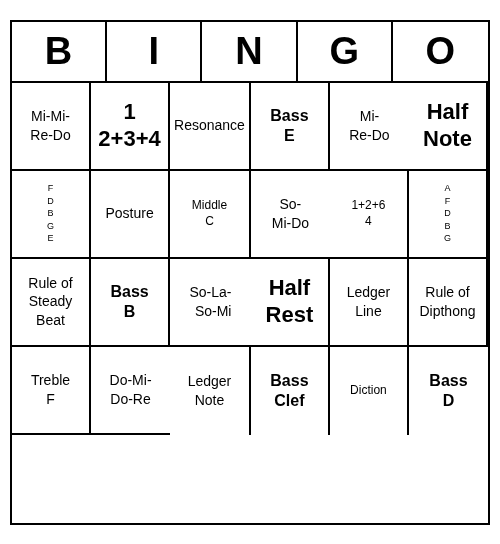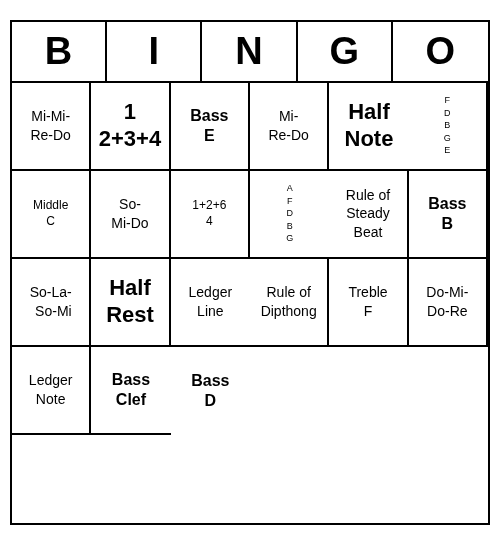--- a/index.html
+++ b/index.html
@@ -94,37 +94,43 @@
   <div class="bingo-grid">
   <div class="bingo-cell">
         <span class="cell-text" style="white-space: pre-line;">Mi-Mi-
 Re-Do</span>
       </div>
       <div class="bingo-cell">
         <span class="cell-text-lg" style="white-space: pre-line;">1
 2+3+4</span>
       </div>
       <div class="bingo-cell">
+        <span class="cell-text" style="white-space: pre-line;">Resonance</span>
+      </div>
+      <div class="bingo-cell">
         <span class="cell-text-xl" style="white-space: pre-line;">Bass
 E</span>
       </div>
       <div class="bingo-cell">
         <span class="cell-text" style="white-space: pre-line;">Mi-
 Re-Do</span>
       </div>
       <div class="bingo-cell">
         <span class="cell-text-lg" style="white-space: pre-line;">Half
 Note</span>
       </div>
       <div class="bingo-cell">
         <span class="cell-text-xs" style="white-space: pre-line;">F
 D
 B
 G
 E</span>
+      </div>
+      <div class="bingo-cell">
+        <span class="cell-text" style="white-space: pre-line;">Posture</span>
       </div>
       <div class="bingo-cell">
         <span class="cell-text-med" style="white-space: pre-line;">Middle
 C</span>
       </div>
       <div class="bingo-cell">
         <span class="cell-text" style="white-space: pre-line;">So-
 Mi-Do</span>
       </div>
       <div class="bingo-cell">
@@ -173,17 +179,20 @@
       </div>
       <div class="bingo-cell">
         <span class="cell-text" style="white-space: pre-line;">Ledger
 Note</span>
       </div>
       <div class="bingo-cell">
         <span class="cell-text-xl" style="white-space: pre-line;">Bass
 Clef</span>
       </div>
       <div class="bingo-cell">
+        <span class="cell-text-med" style="white-space: pre-line;">Diction</span>
+      </div>
+      <div class="bingo-cell">
         <span class="cell-text-xl" style="white-space: pre-line;">Bass
 D</span>
       </div>
     </div>
 </div>
 
 </body></html>

